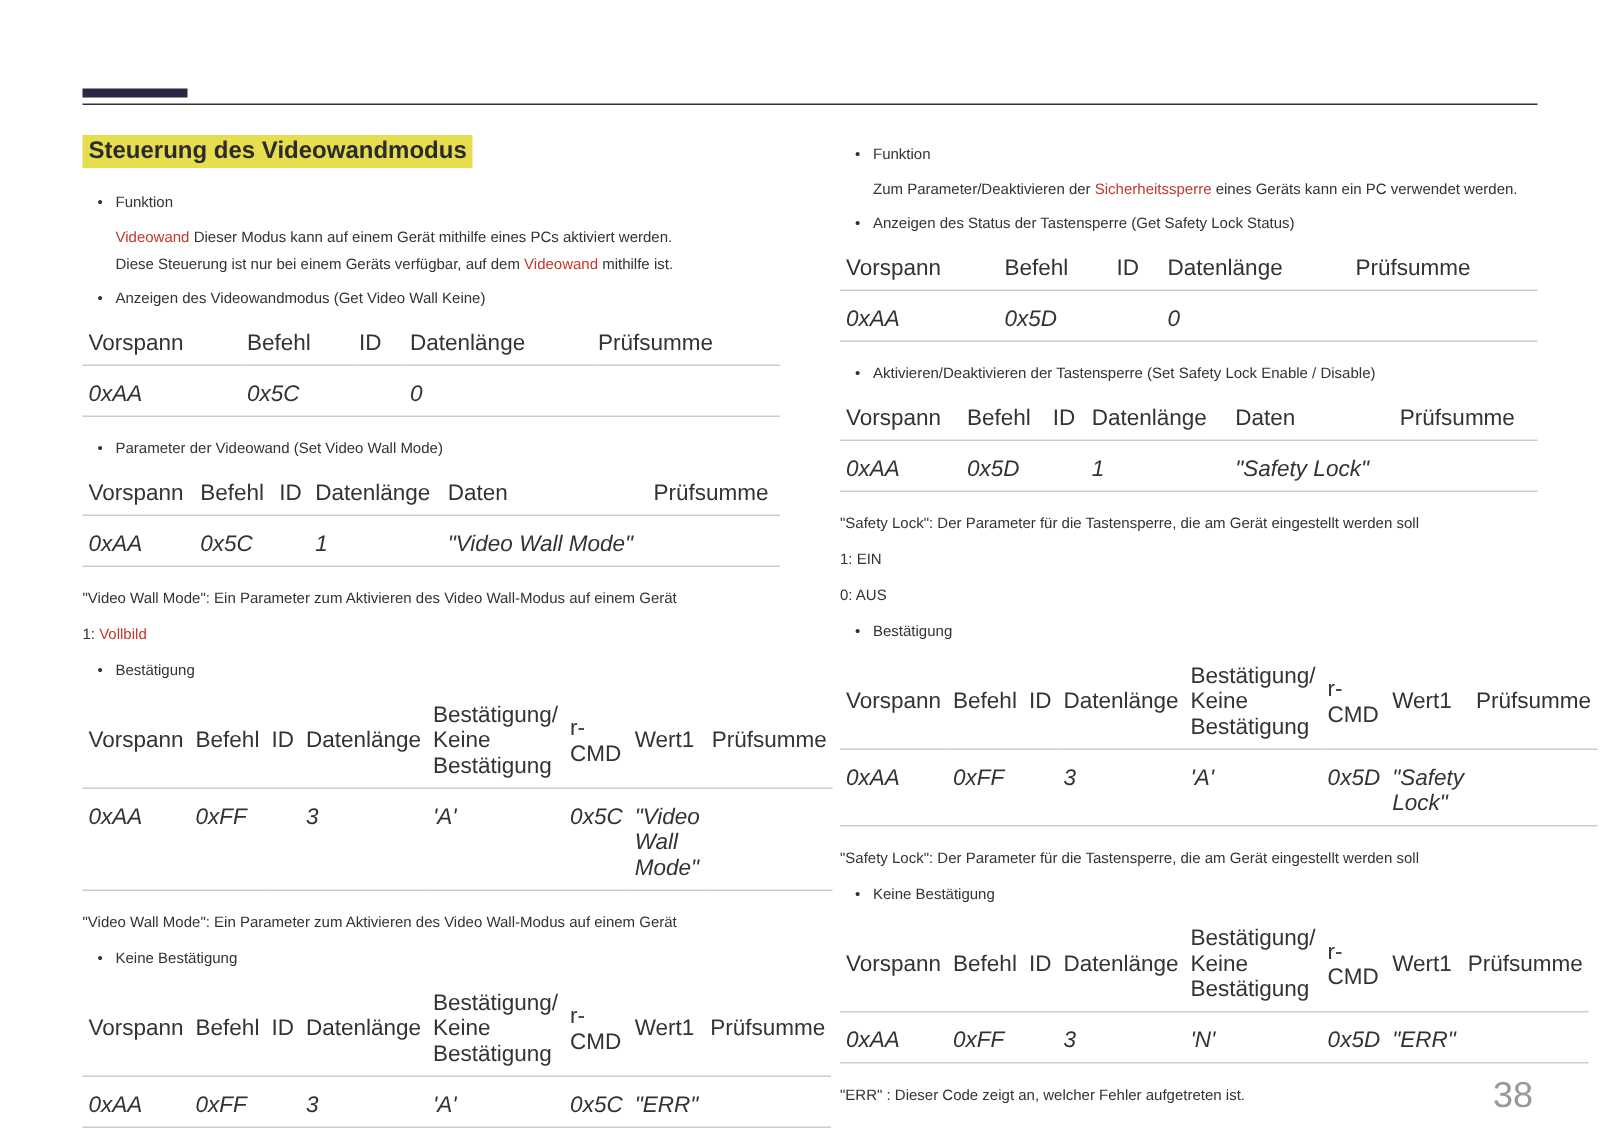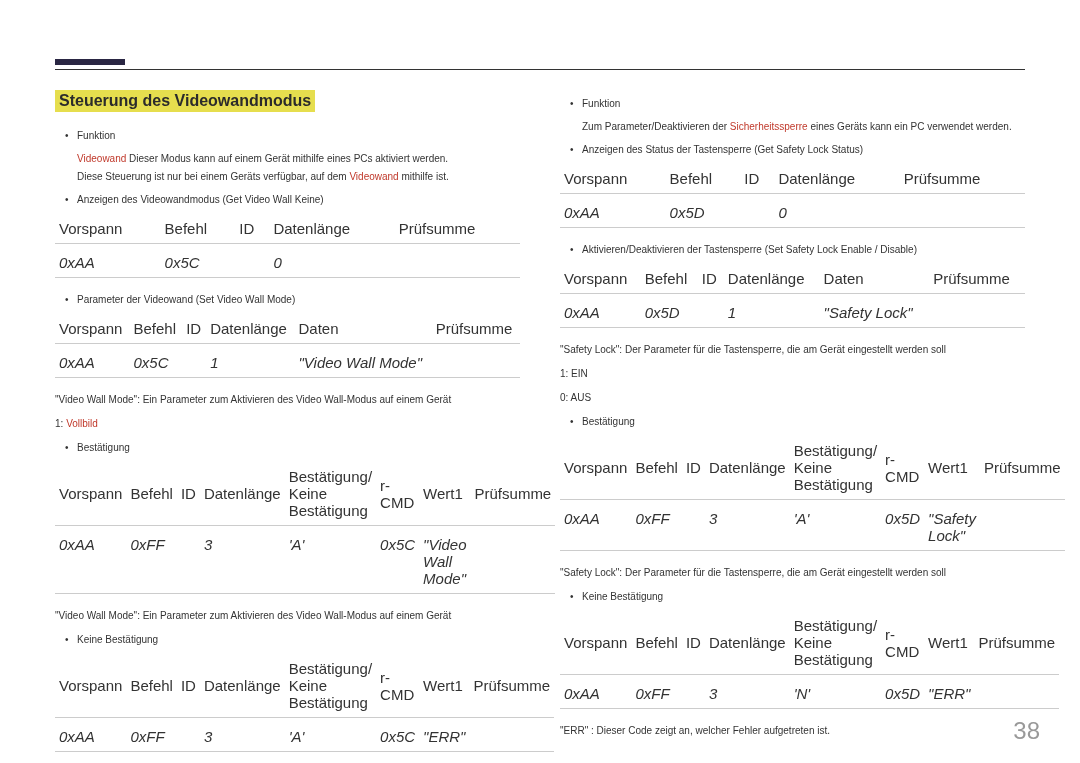--- a/index.html
+++ b/index.html
@@ -91,21 +91,21 @@
     border-bottom: 1px solid #ccc;
     vertical-align: top;
     font-style: italic;
   }
   .note {
     margin: 8px 0;
     line-height: 1.6;
   }
   .pagenum {
     position: absolute;
-    right: 40px;
+    right: 58px;
     bottom: 18px;
     font-size: 24px;
     color: #999;
     font-weight: 300;
   }
 </style>
 </head>
 <body>
 
 <div class="page">

